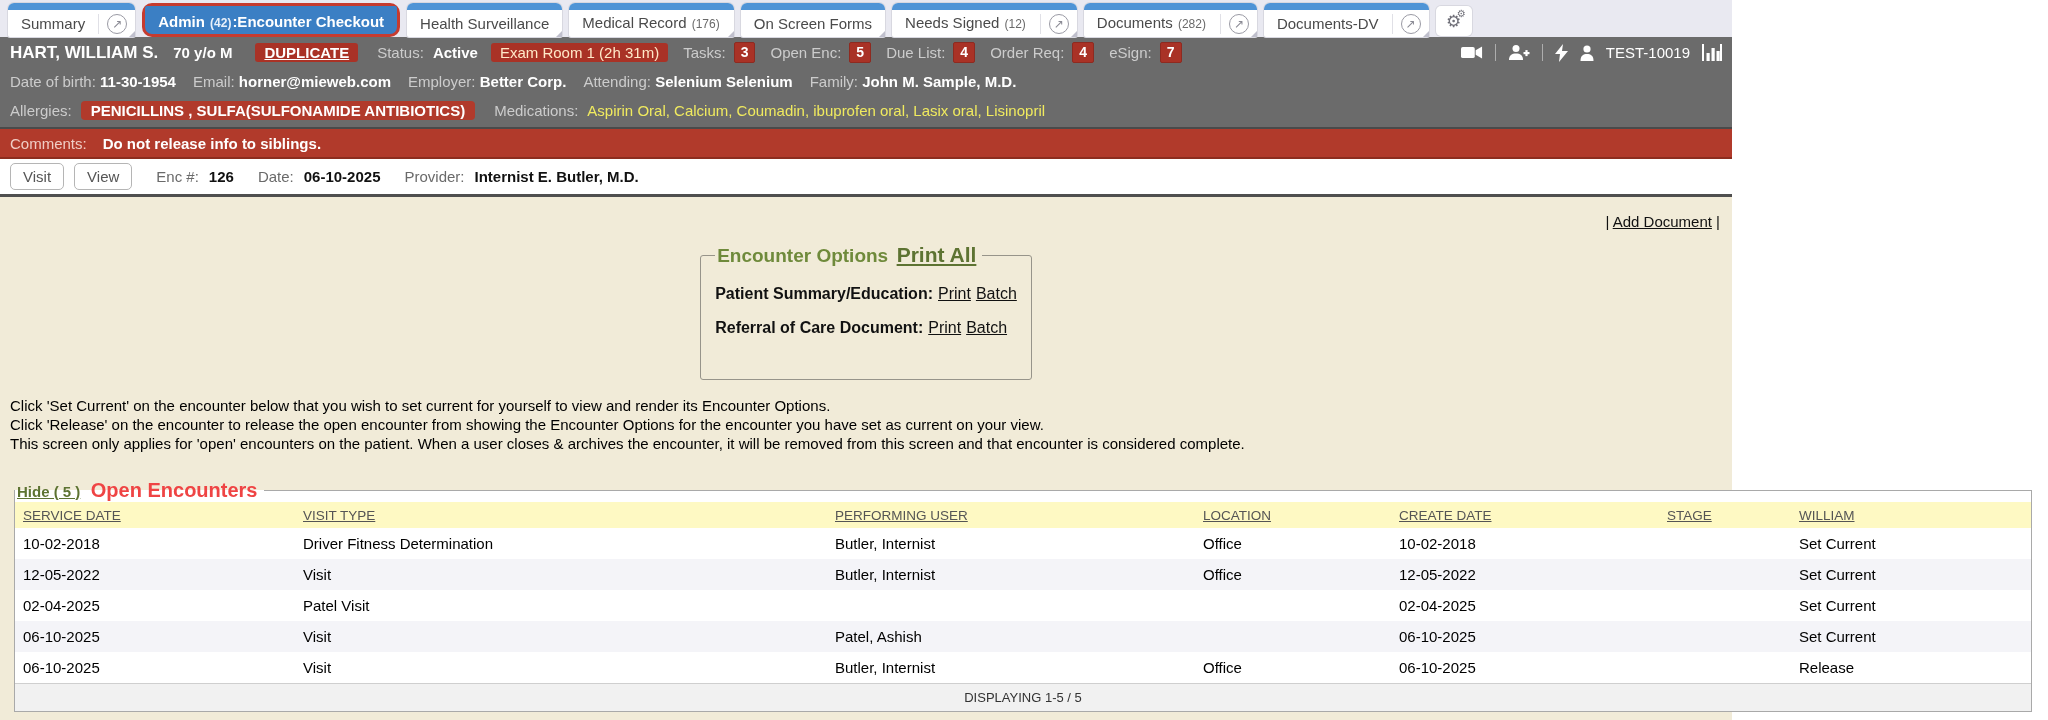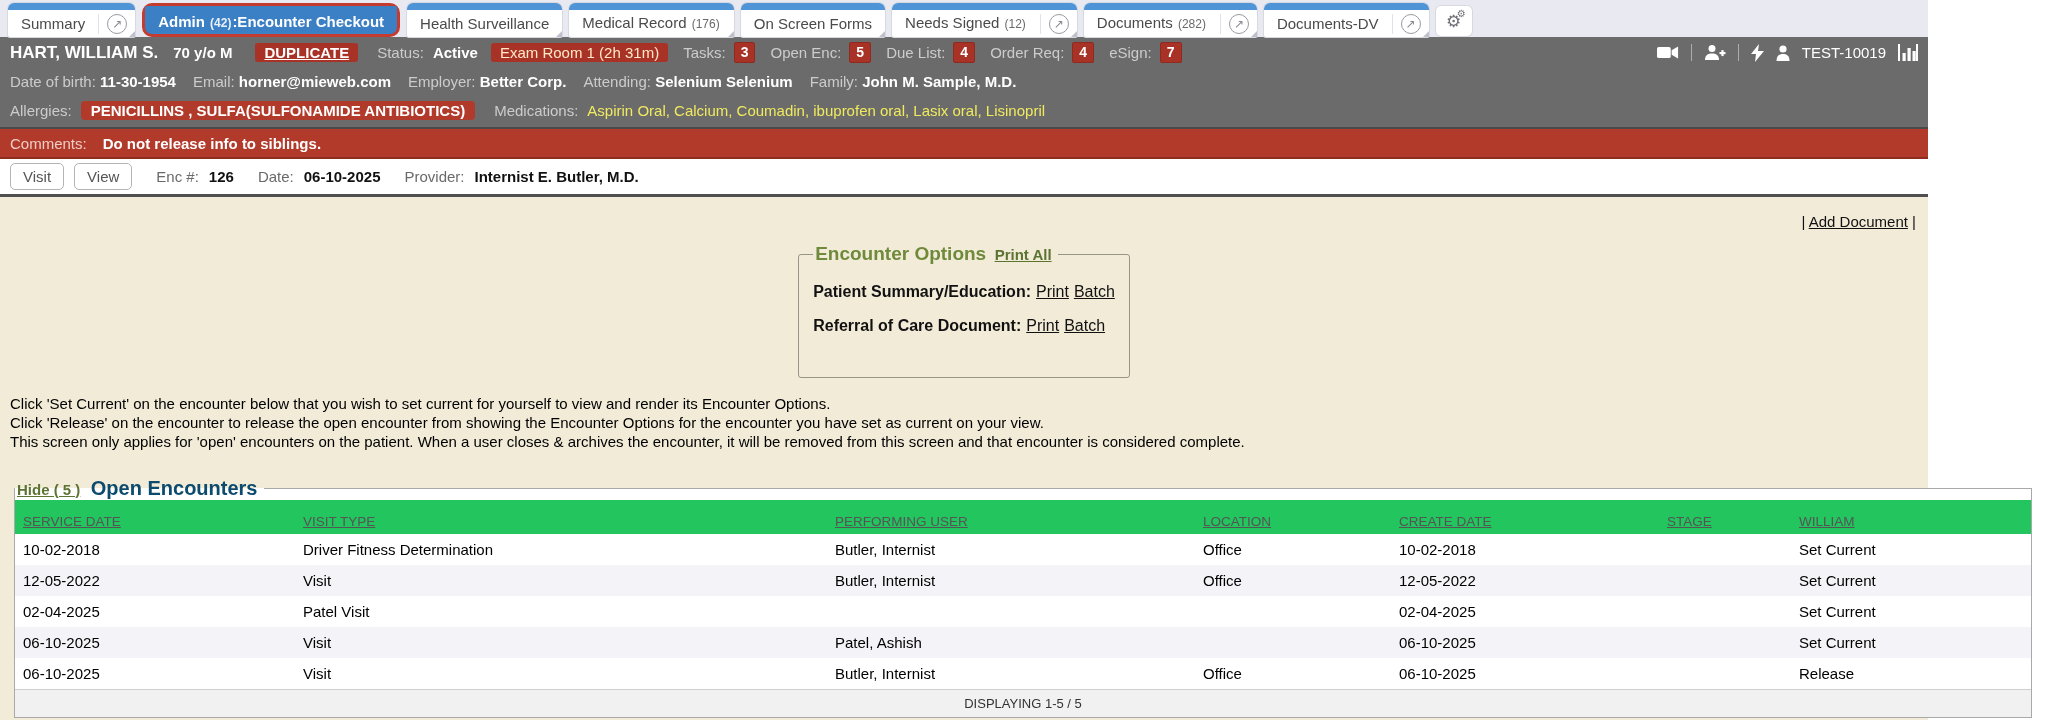--- a/index.html
+++ b/index.html
@@ -1,18 +1,18 @@
 <!DOCTYPE html>
 <html><head>
 <meta charset="utf-8">
 <style>
   * { margin:0; padding:0; box-sizing:border-box; }
   html,body { width:2048px; height:720px; overflow:hidden; background:#fff;
     font-family:"Liberation Sans", sans-serif; }
-  .app { width:1928px; height:720px; display:flex; flex-direction:column; }
+  .app { width:1732px; height:720px; display:flex; flex-direction:column; }
 
   
   .tabbar { height:37px; background:#e9e9f1; display:flex; align-items:flex-end;
     padding:3px 6px 0 8px; gap:7px; flex-shrink:0; }
   .tab { display:flex; background:#fff; border-radius:6px 6px 2px 2px; position:relative;
     padding-top:7px; height:34px; align-items:center; cursor:pointer;
     box-shadow:0 0 0 1px #d8d8e0; }
   .tab::before { content:""; position:absolute; top:0; left:0; right:0; height:7px;
     background:#4f94d6; border-radius:6px 6px 0 0; }
   .tab::after { content:""; position:absolute; right:0; bottom:0; width:0; height:0;
@@ -71,35 +71,35 @@
 
   
   .content { background:#f1ebd8; flex:1; position:relative; padding-top:8px; }
   .add-doc { position:absolute; top:16px; right:12px; font-size:15px; color:#111; }
   .add-doc a { color:#111; text-decoration:underline; cursor:pointer; }
 
   fieldset.eo { width:322px; margin:38px auto 0; border:1px solid #97948a; border-radius:3px;
     padding:2px 14px 42px; }
   fieldset.eo legend { padding:0 6px 0 2px; white-space:nowrap; }
   .eo-title { color:#6f8a3b; font-size:19px; font-weight:bold; }
-  .eo-printall { color:#5d7332; font-size:15px; font-weight:bold; text-decoration:underline; cursor:pointer; margin-left:4px; }
+  .eo-printall { color:#5d7332; font-size:21px; font-weight:bold; text-decoration:underline; cursor:pointer; margin-left:4px; }
   .eo-row { margin-top:16px; font-size:16px; color:#111; white-space:nowrap; }
   .eo-row .lbl { font-weight:bold; }
   .eo-row a { color:#111; text-decoration:underline; cursor:pointer; margin-left:5px; }
 
   .instructions { margin:16px 10px 0; font-size:15px; color:#000; line-height:19px; }
 
   fieldset.oe { margin:26px 14px 0; border:1px solid #a9a9a9; background:#fff; padding:0; }
   fieldset.oe legend { padding:0 6px 0 2px; margin-left:0; white-space:nowrap; }
   .hide-link { color:#5d7332; font-size:15px; font-weight:bold; text-decoration:underline; cursor:pointer; }
-  .oe-title { color:#0c4a6e; font-size:20px; font-weight:bold; margin-left:6px; }
+  .oe-title { color:#ef4444; font-size:20px; font-weight:bold; margin-left:6px; }
 
   table.enc { width:100%; border-collapse:collapse; table-layout:fixed; font-size:15px; }
-  table.enc th { background:#22c55e; color:#555; font-weight:normal; text-align:left;
-    text-decoration:underline; font-size:13.5px; padding:14px 8px 5px; cursor:pointer; white-space:nowrap;margin-left:20px; }
+  table.enc th { background:#fef9c3; color:#555; font-weight:normal; text-align:left;
+    text-decoration:underline; font-size:13.5px; padding:6px 8px 5px; cursor:pointer; white-space:nowrap;margin-left:20px; }
   table.enc td { padding:7px 8px; color:#000; white-space:nowrap; overflow:hidden; }
   table.enc tbody tr:nth-child(even) { background:#f4f4f8; }
   table.enc .opt { cursor:pointer; }
   table.enc tfoot td { background:#f1f1f1; border-top:1px solid #cfcfcf; text-align:center;
     color:#333; font-size:13px; padding:6px; }
 </style>
 </head>
 <body>
 
 <div class="app">

